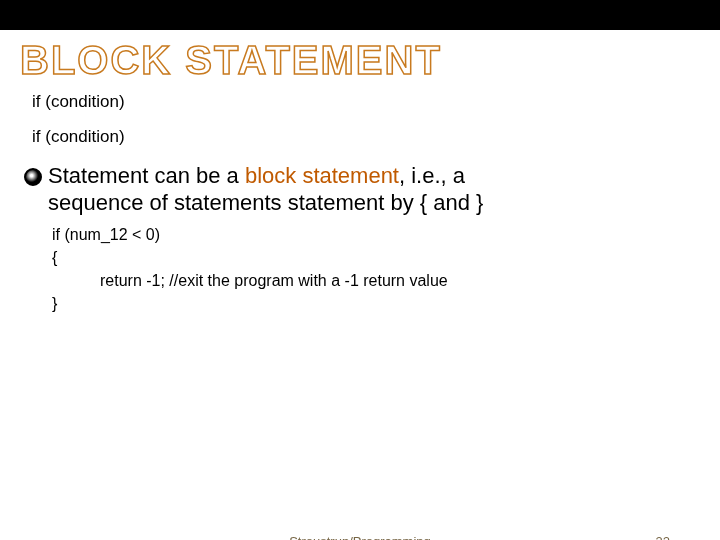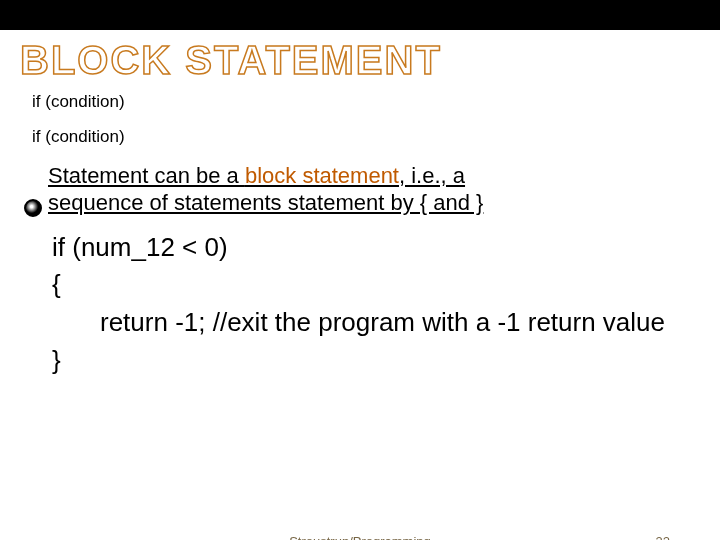--- a/index.html
+++ b/index.html
@@ -35,24 +35,23 @@
     color: #000;
     line-height: 1.25;
     margin-bottom: 14px;
     margin-left: 8px;
   }
   .codeblock .indent {
     margin-left: 44px;
   }
   .bullet-row {
     display: flex;
-    align-items: flex-end;
+    align-items: flex-start;
     margin-top: 6px;
-    margin-bottom: 12px;
-    text-decoration: underline;
+    margin-bottom: 6px;
   }
   .bullet-icon {
     width: 14px;
     height: 14px;
     border-radius: 50%;
     border: 2px solid #000;
     background: radial-gradient(circle at 40% 40%, #fff 10%, #000 55%);
     margin-top: 6px;
     margin-right: 6px;
     flex-shrink: 0;
@@ -61,21 +60,21 @@
     font-family: Arial, sans-serif;
     font-size: 22px;
     color: #000;
     line-height: 1.25;
   }
   .accent {
     color: #c05a00;
   }
   .code2 {
     font-family: Arial, sans-serif;
-    font-size: 26px;
+    font-size: 16px;
     color: #000;
     margin-left: 28px;
     line-height: 1.45;
   }
   .code2 .indent2 {
     margin-left: 48px;
   }
   .footer {
     position: absolute;
     bottom: 6px;

